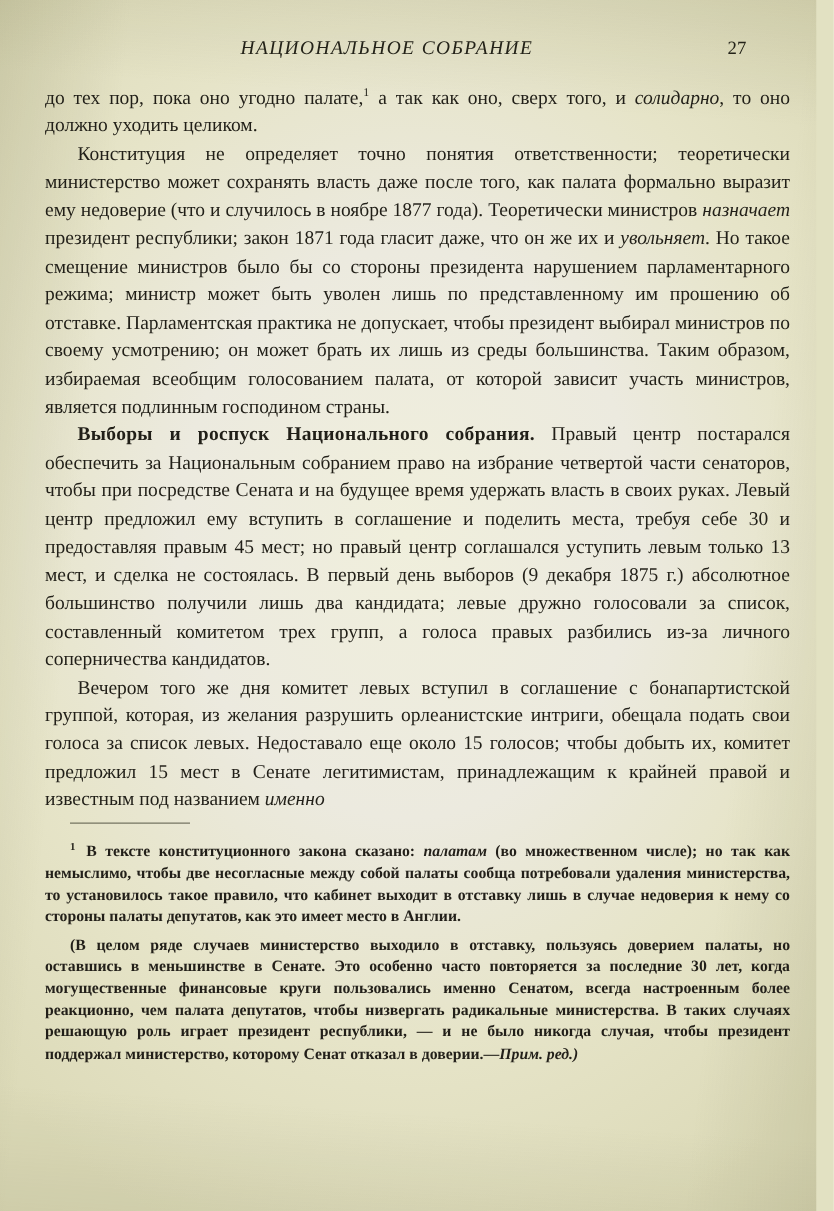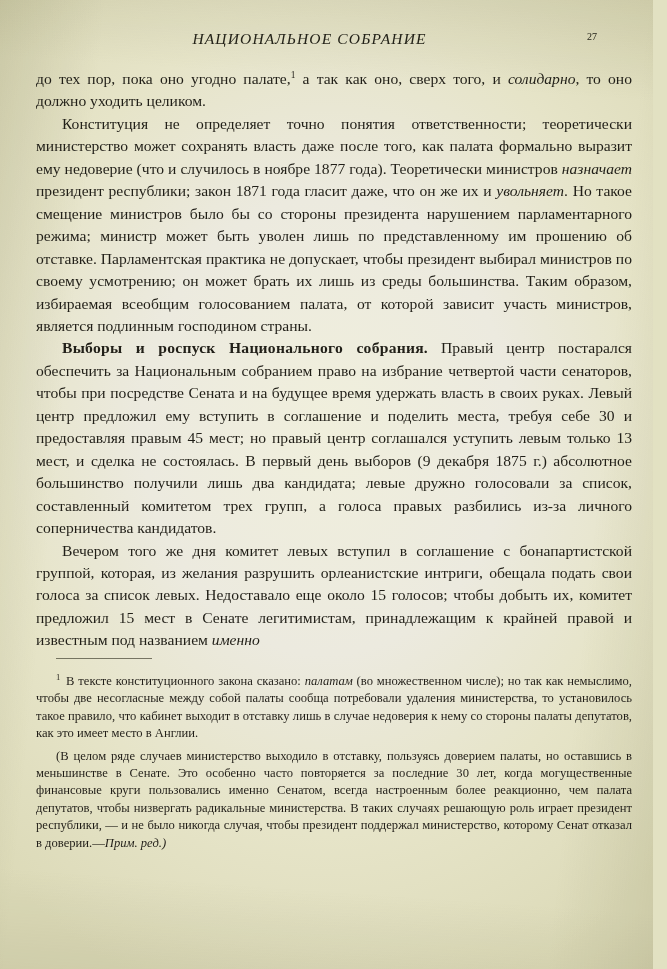--- a/index.html
+++ b/index.html
@@ -58,21 +58,21 @@
     font-size: 15.5px;
     letter-spacing: 1.15px;
     color: #232218;
     white-space: nowrap;
     padding-right: 40px;
   }
   .runhead-folio {
     position: absolute;
     right: 28px;
     top: 1px;
-    font-size: 10px;
+    font-size: 15px;
     color: #232218;
   }
 
   
   .body-block {
     position: absolute;
     top: 68px;
     left: 36px;
     width: 596px;
   }
@@ -94,20 +94,21 @@
     vertical-align: super;
     line-height: 0;
   }
 
   
   .footnote-block {
     position: absolute;
     top: 658px;
     left: 36px;
     width: 596px;
+    font-weight: bold;
   }
   .fn-rule {
     width: 96px;
     height: 0;
     border-top: 1.4px solid #4a4838;
     margin: 0 0 14px 20px;
     opacity: .72;
   }
   p.fnote {
     margin: 0;

